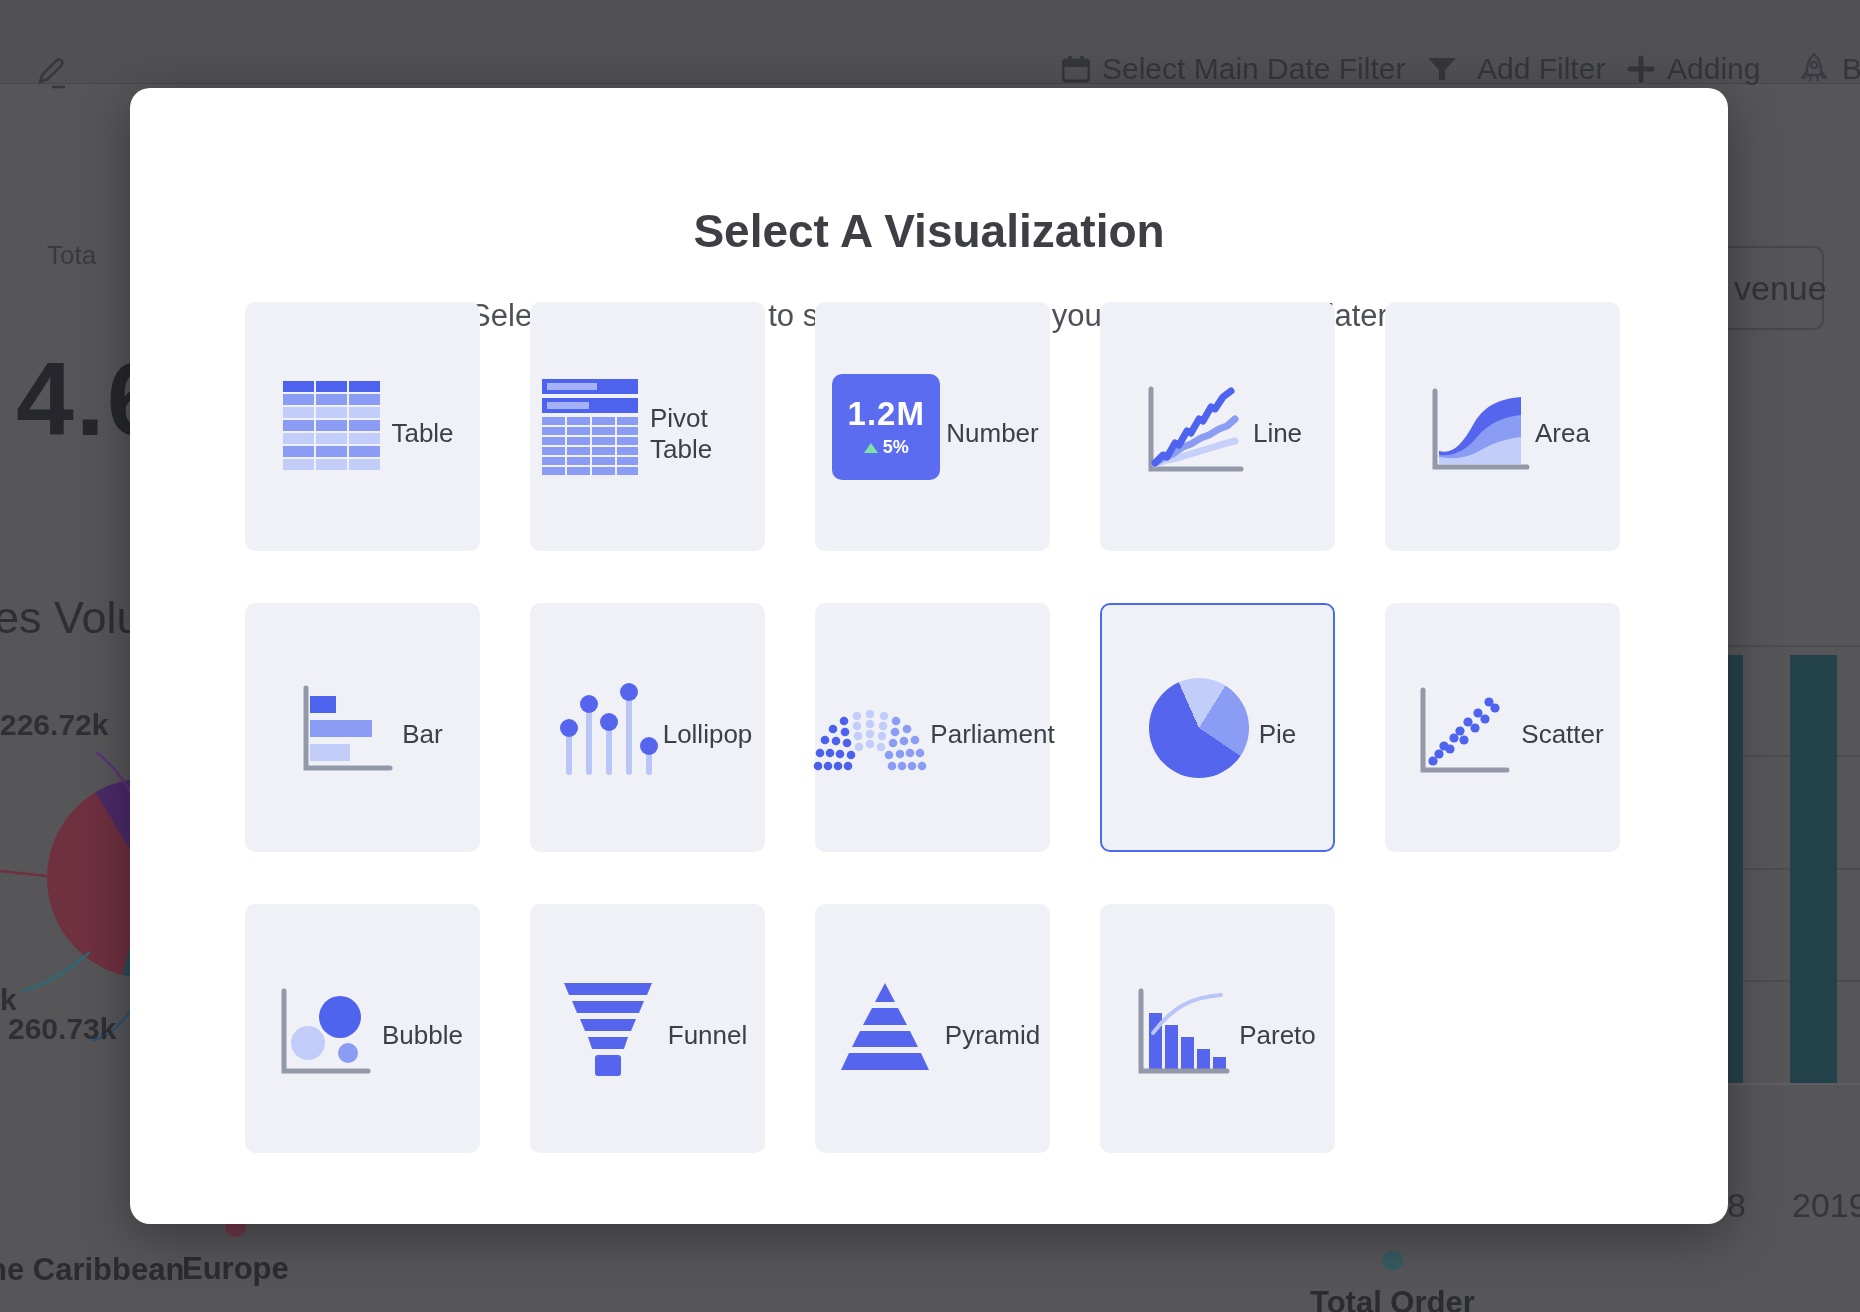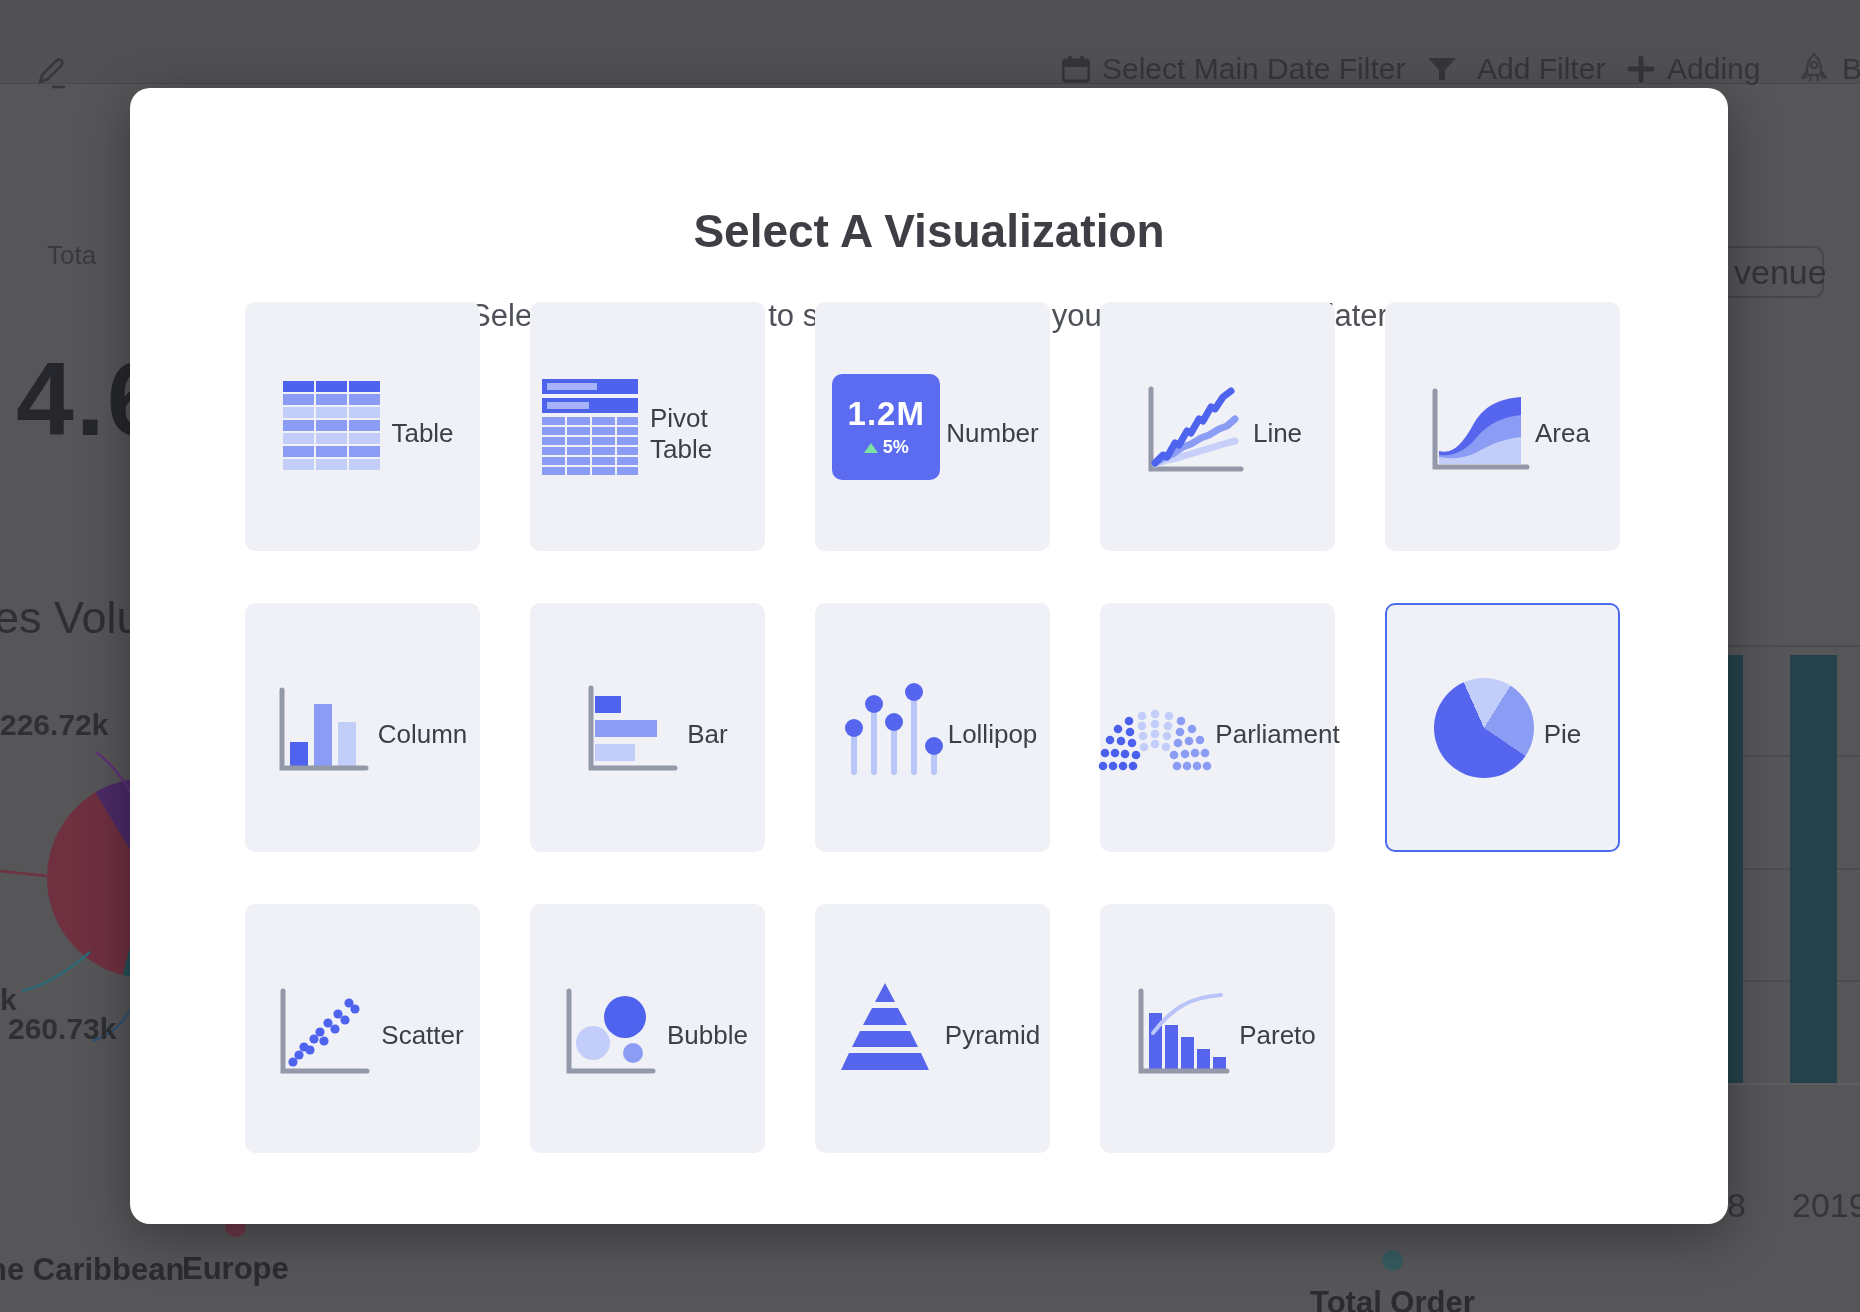--- a/index.html
+++ b/index.html
@@ -26,21 +26,21 @@
       #6f3040 194deg 329deg, #4b2a66 329deg 360deg); }
   .pie-label { font-weight:bold; font-size:30px; color:#2f3034; }
   #lbl-a { left:0; top:708px; }
   #lbl-b { left:0; top:983px; }
   #lbl-c { left:8px; top:1012px; }
 
   .legend { position:absolute; display:flex; align-items:center; gap:14px;
     font-size:31px; font-weight:bold; color:#2b2c30; white-space:nowrap;flex-direction:column; }
   .legend .dot { width:21px; height:21px; border-radius:50%; flex:0 0 auto; }
 
-  #revenue-btn { left:1700px; top:246px; width:124px; height:52px;
+  #revenue-btn { left:1700px; top:246px; width:124px; height:84px;
     border:2px solid #46464b; border-radius:10px; color:#323237;
     font-size:34px; display:flex; align-items:center; padding-left:32px; }
 
   .gridline { position:absolute; left:1700px; width:160px; height:2px; background:#4c4c50; }
   #axisline { position:absolute; left:1700px; top:1083px; width:160px; height:2px; background:#5d5d62; }
   .teal-bar { position:absolute; top:655px; height:428px; width:47px; background:#24424b; }
   .x-label { position:absolute; top:1186px; font-size:34px; color:#35363b; }
 
   
   #modal { position:absolute; left:130px; top:88px; width:1598px; height:1136px;
@@ -269,31 +269,20 @@
           <svg width="120" height="120" viewBox="0 0 120 120">
         <path d="M24,84 C38,88 48,76 58,58 C68,40 82,32 106,30 L106,97 L24,97 Z" fill="#5565ee"></path>
         <path d="M24,88 C40,90 52,82 62,70 C74,56 88,50 106,48 L106,97 L24,97 Z" fill="#8b9cf4"></path>
         <path d="M24,90 C40,93 54,90 64,84 C78,76 90,72 106,70 L106,97 L24,97 Z" fill="#c3cdf9"></path>
         <path d="M20,24 L20,100 L112,100" fill="none" stroke="#9399a9" stroke-width="5" stroke-linecap="round"></path>
       </svg>
         </div>
       <div class="viz-label">Area</div>
     </div>
 
-    <div class="viz-card">
-      <div class="icon-box">
-          <svg width="120" height="120" viewBox="0 0 120 120">
-        <rect x="32" y="74" width="18" height="26" fill="#4e63ee"></rect>
-        <rect x="56" y="36" width="18" height="64" fill="#8b9cf4"></rect>
-        <rect x="80" y="54" width="18" height="46" fill="#c3cdf9"></rect>
-        <path d="M24,22 L24,100 L108,100" fill="none" stroke="#9399a9" stroke-width="5" stroke-linecap="round"></path>
-      </svg>
-        </div>
-      <div class="viz-label">Column</div>
-    </div>
 
     <div class="viz-card">
       <div class="icon-box">
           <svg width="120" height="120" viewBox="0 0 120 120">
         <rect x="28" y="28" width="26" height="17" fill="#4e63ee"></rect>
         <rect x="28" y="52" width="62" height="17" fill="#8b9cf4"></rect>
         <rect x="28" y="76" width="40" height="17" fill="#c3cdf9"></rect>
         <path d="M24,20 L24,100 L108,100" fill="none" stroke="#9399a9" stroke-width="5" stroke-linecap="round"></path>
       </svg>
         </div>
@@ -412,20 +401,34 @@
           <svg width="120" height="120" viewBox="0 0 120 120">
         <path d="M22,22 L22,102 L106,102" fill="none" stroke="#9399a9" stroke-width="5" stroke-linecap="round"></path>
         <circle cx="46" cy="74" r="17" fill="#c3cdf9"></circle>
         <circle cx="78" cy="48" r="21" fill="#4e63ee"></circle>
         <circle cx="86" cy="84" r="10" fill="#8b9cf4"></circle>
       </svg>
         </div>
       <div class="viz-label">Bubble</div>
     </div>
 
+    <div class="viz-card">
+      <div class="icon-box">
+          <svg width="120" height="120" viewBox="0 0 120 120">
+        <g fill="#5565ee">
+          <polygon points="16,14 104,14 99,26 21,26"></polygon>
+          <polygon points="24,32 96,32 91,44 29,44"></polygon>
+          <polygon points="32,50 88,50 83,62 37,62"></polygon>
+          <polygon points="40,68 80,68 76,80 44,80"></polygon>
+          <rect x="47" y="86" width="26" height="21" rx="3"></rect>
+        </g>
+      </svg>
+        </div>
+      <div class="viz-label">Funnel</div>
+    </div>
 
     <div class="viz-card">
       <div class="icon-box">
           <svg width="120" height="120" viewBox="0 0 120 120">
         <g fill="#5565ee">
           <polygon points="60,14 70,33 50,33"></polygon>
           <polygon points="47,39 73,39 82,56 38,56"></polygon>
           <polygon points="35,62 85,62 93,78 27,78"></polygon>
           <polygon points="24,84 96,84 104,101 16,101"></polygon>
         </g>

